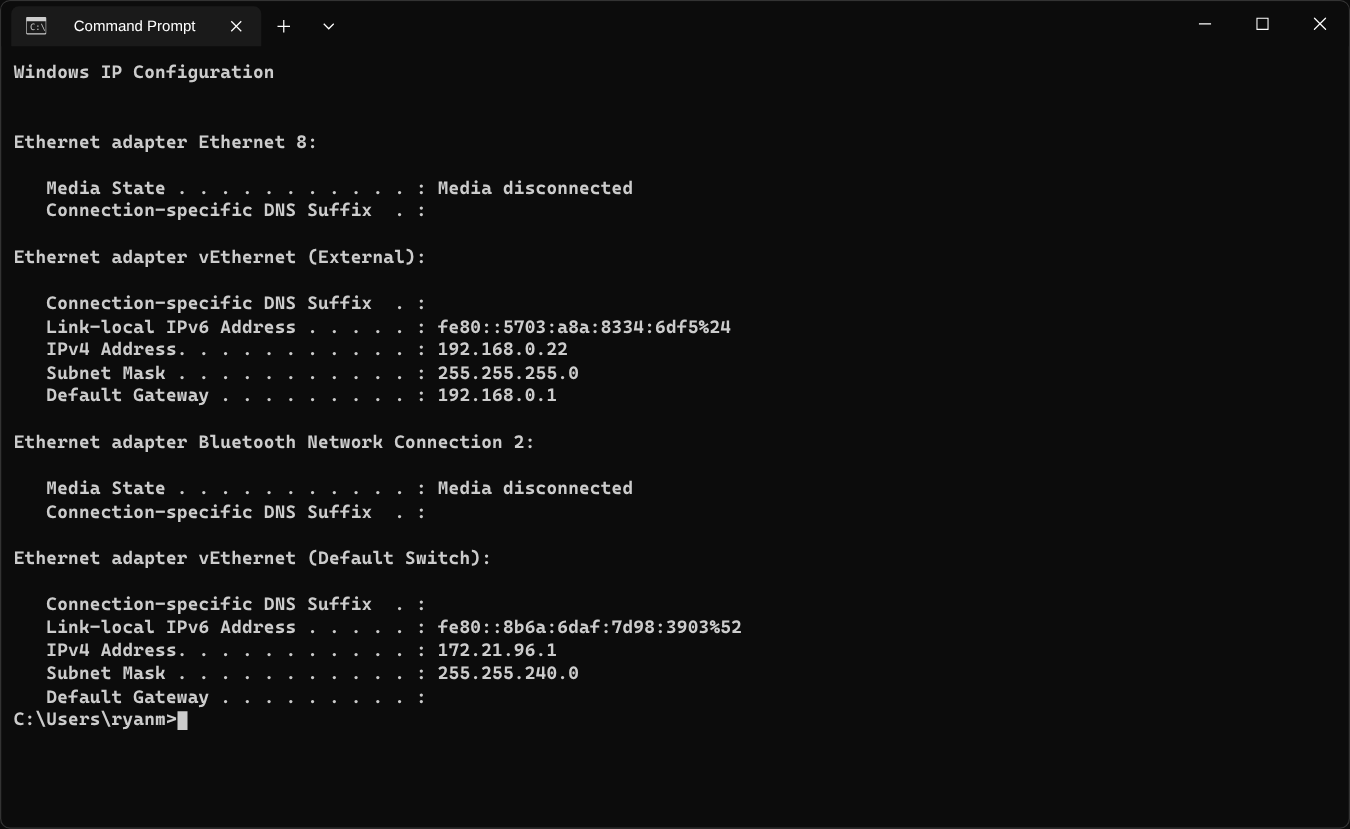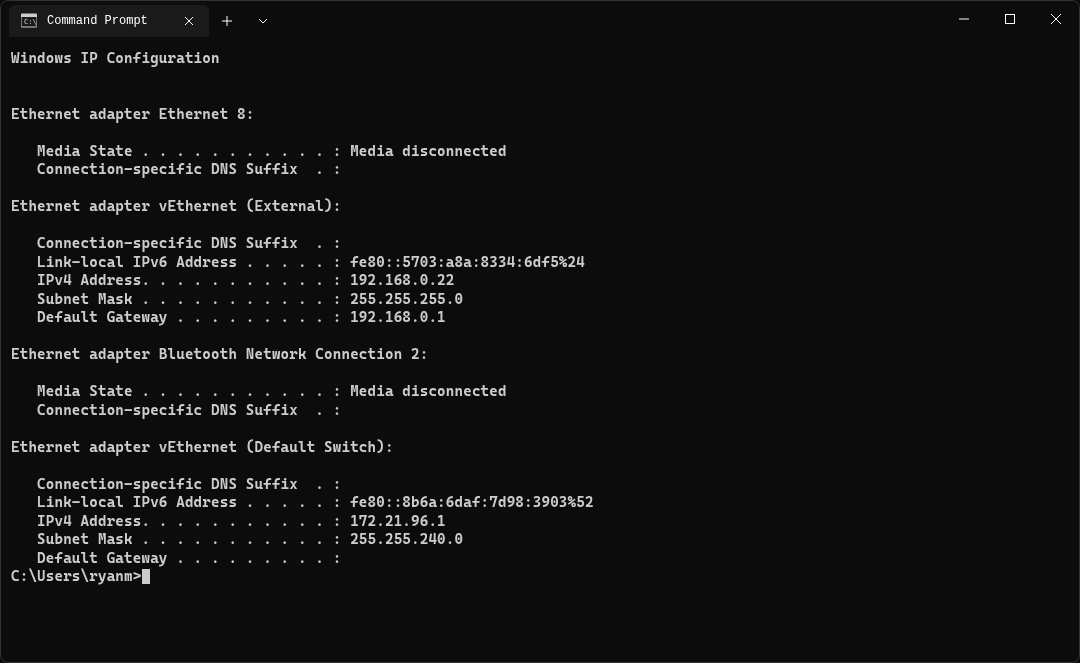--- a/index.html
+++ b/index.html
@@ -40,23 +40,24 @@
     }
     .tab-icon {
       width: 16px;
       height: 16px;
       display: inline-flex;
       align-items: center;
       justify-content: center;
     }
     .tab-title {
       font-size: 12px;
-      font-family: Liberation Mono, monospace;
+      font-family: Liberation Sans, sans-serif;
       flex: 1;
       color: #ffffff;
+      margin-left: 12px;
     }
     .tab-close {
       width: 16px;
       height: 16px;
       display: inline-flex;
       align-items: center;
       justify-content: center;
       font-size: 12px;
       color: #ffffff;
       cursor: pointer;

